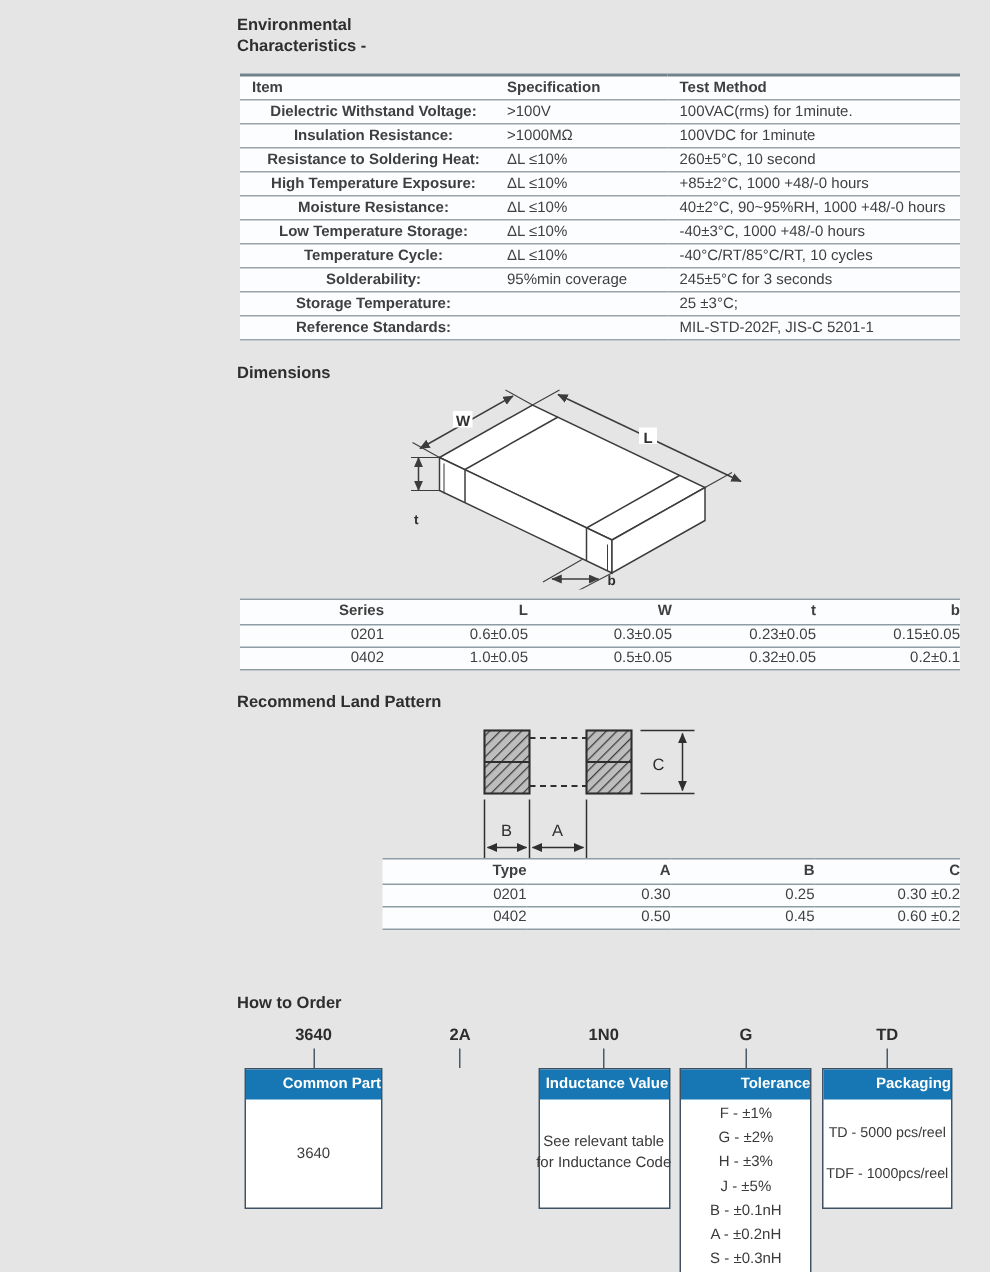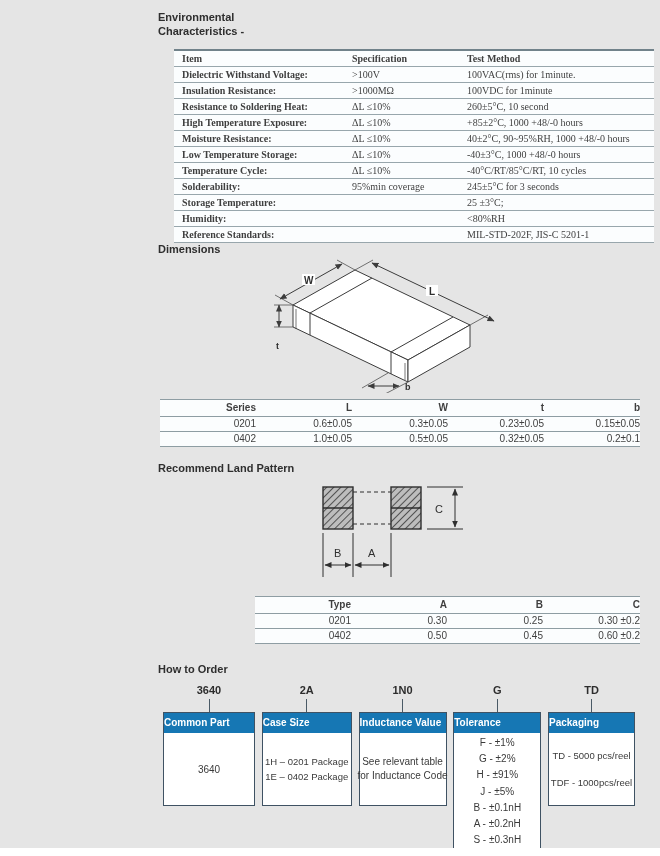--- a/index.html
+++ b/index.html
@@ -9,52 +9,52 @@
   }
   .heading {
     position:absolute; left:158px; font-size:11px; font-weight:bold;
     color:#2e2e2e; line-height:14px; white-space:nowrap;
   }
   
   table { position:absolute; border-collapse:collapse; table-layout:fixed;
           font-size:10px; color:#3f3f3f; background:#fbfdfe; }
   th, td { white-space:nowrap; overflow:hidden; }
 
-  .env-table { left:174px; top:49px; width:480px;
-               border-top:2px solid #71828a; border-bottom:1px solid #98a6ac;font-family:Liberation Serif, serif; }
+  .env-table { left:160px; top:49px; width:480px;
+               border-top:2px solid #71828a; border-bottom:1px solid #98a6ac; }
   .env-table th, .env-table td {
       border-top:1px solid #98a6ac; height:15px; line-height:15px;
       text-align:left; font-weight:normal; padding:0 0 0 8px; }
   .env-table thead th { font-weight:bold; border-top:none; }
-  .env-table td:first-child { font-weight:bold; }
+  .env-table td:first-child { font-weight:bold;text-align:center; }
 
   .center-table { border-top:1px solid #8e9da3; border-bottom:1px solid #8e9da3; }
   .center-table th, .center-table td {
       border-top:1px solid #8e9da3; height:14px; line-height:14px;
       text-align:right; padding:0; font-weight:normal; }
   .center-table thead th { border-top:none; font-weight:bold; height:16px; line-height:16px; }
   .dim-table  { left:160px; top:399px; width:480px; }
-  .land-table { left:255px; top:596px; width:385px; }
+  .land-table { left:255px; top:572px; width:385px; }
 
   
   .iso-svg  { position:absolute; left:268px; top:253px; width:245px; height:140px; }
   .land-svg { position:absolute; left:315px; top:477px; width:150px; height:112px; }
   svg text { font-family:"Liberation Sans", sans-serif; fill:#2f2f2f; }
 
   
   .order-grid { position:absolute; left:163px; top:684px; width:472px;
                 display:flex; justify-content:space-between; align-items:flex-start; }
   .order-col { display:flex; flex-direction:column; }
   .c0{width:92px} .c1{width:90px} .c2{width:88px} .c3{width:88px} .c4{width:87px}
   .order-code { text-align:center; font-weight:bold; font-size:11px;
                 color:#2d2d2d; height:15px; line-height:13px; }
   .order-tick { width:0; height:13px; border-left:1px solid #4a5a66; margin:0 auto; }
   .order-box  { border:1px solid #3f5263; background:#ffffff; }
   .order-box-header { height:20px; line-height:20px; background:#1677b4; color:#ffffff;
-                      font-weight:bold; font-size:10px; text-align:left; overflow:hidden; }
+                      font-weight:bold; font-size:10px; text-align:right; overflow:hidden; }
   .order-box-lines { display:flex; flex-direction:column; align-items:center;
                      font-size:10px; color:#3a3a3a; box-sizing:border-box; }
   .order-line { white-space:nowrap; }
   .c0 .order-box-lines { height:72px; justify-content:center; }
   .c1 .order-box-lines { height:72px; justify-content:center; line-height:15px; font-size:9.5px; }
   .c2 .order-box-lines { height:72px; justify-content:center; line-height:14px; }
   .c3 .order-box-lines { height:117px; justify-content:flex-start; padding-top:2px; line-height:16.2px; }
   .c4 .order-box-lines { height:72px; justify-content:center; line-height:13px; gap:14px; font-size:9.5px; }
 </style>
 </head>
@@ -118,25 +118,20 @@
         </tr>
         <tr>
           <td>Solderability:</td>
           <td>95%min coverage</td>
           <td>245±5°C for 3 seconds</td>
         </tr>
         <tr>
           <td>Storage Temperature:</td>
           <td></td>
           <td>25 ±3°C;</td>
-        </tr>
-        <tr>
-          <td>Humidity:</td>
-          <td></td>
-          <td>&lt;80%RH</td>
         </tr>
         <tr>
           <td>Reference Standards:</td>
           <td></td>
           <td>MIL-STD-202F, JIS-C 5201-1</td>
         </tr>
       </tbody>
     </table>
 
   <div class="heading" style="top:242px;">Dimensions</div>
@@ -291,27 +286,20 @@
         <div class="order-box-header">Common Part</div>
         <div class="order-box-lines">
             <span class="order-line">3640</span>
           </div>
       </div>
     </div>
 
     <div class="order-col c1">
       <div class="order-code">2A</div>
       <div class="order-tick"></div>
-      <div class="order-box">
-        <div class="order-box-header">Case Size</div>
-        <div class="order-box-lines">
-            <span class="order-line">1H – 0201 Package</span>
-            <span class="order-line">1E – 0402 Package</span>
-          </div>
-      </div>
     </div>
 
     <div class="order-col c2">
       <div class="order-code">1N0</div>
       <div class="order-tick"></div>
       <div class="order-box">
         <div class="order-box-header">Inductance Value</div>
         <div class="order-box-lines">
             <span class="order-line">See relevant table</span>
             <span class="order-line">for Inductance Code</span>
@@ -320,21 +308,21 @@
     </div>
 
     <div class="order-col c3">
       <div class="order-code">G</div>
       <div class="order-tick"></div>
       <div class="order-box">
         <div class="order-box-header">Tolerance</div>
         <div class="order-box-lines">
             <span class="order-line">F - ±1%</span>
             <span class="order-line">G - ±2%</span>
-            <span class="order-line">H - ±91%</span>
+            <span class="order-line">H - ±3%</span>
             <span class="order-line">J - ±5%</span>
             <span class="order-line">B - ±0.1nH</span>
             <span class="order-line">A - ±0.2nH</span>
             <span class="order-line">S - ±0.3nH</span>
           </div>
       </div>
     </div>
 
     <div class="order-col c4">
       <div class="order-code">TD</div>

